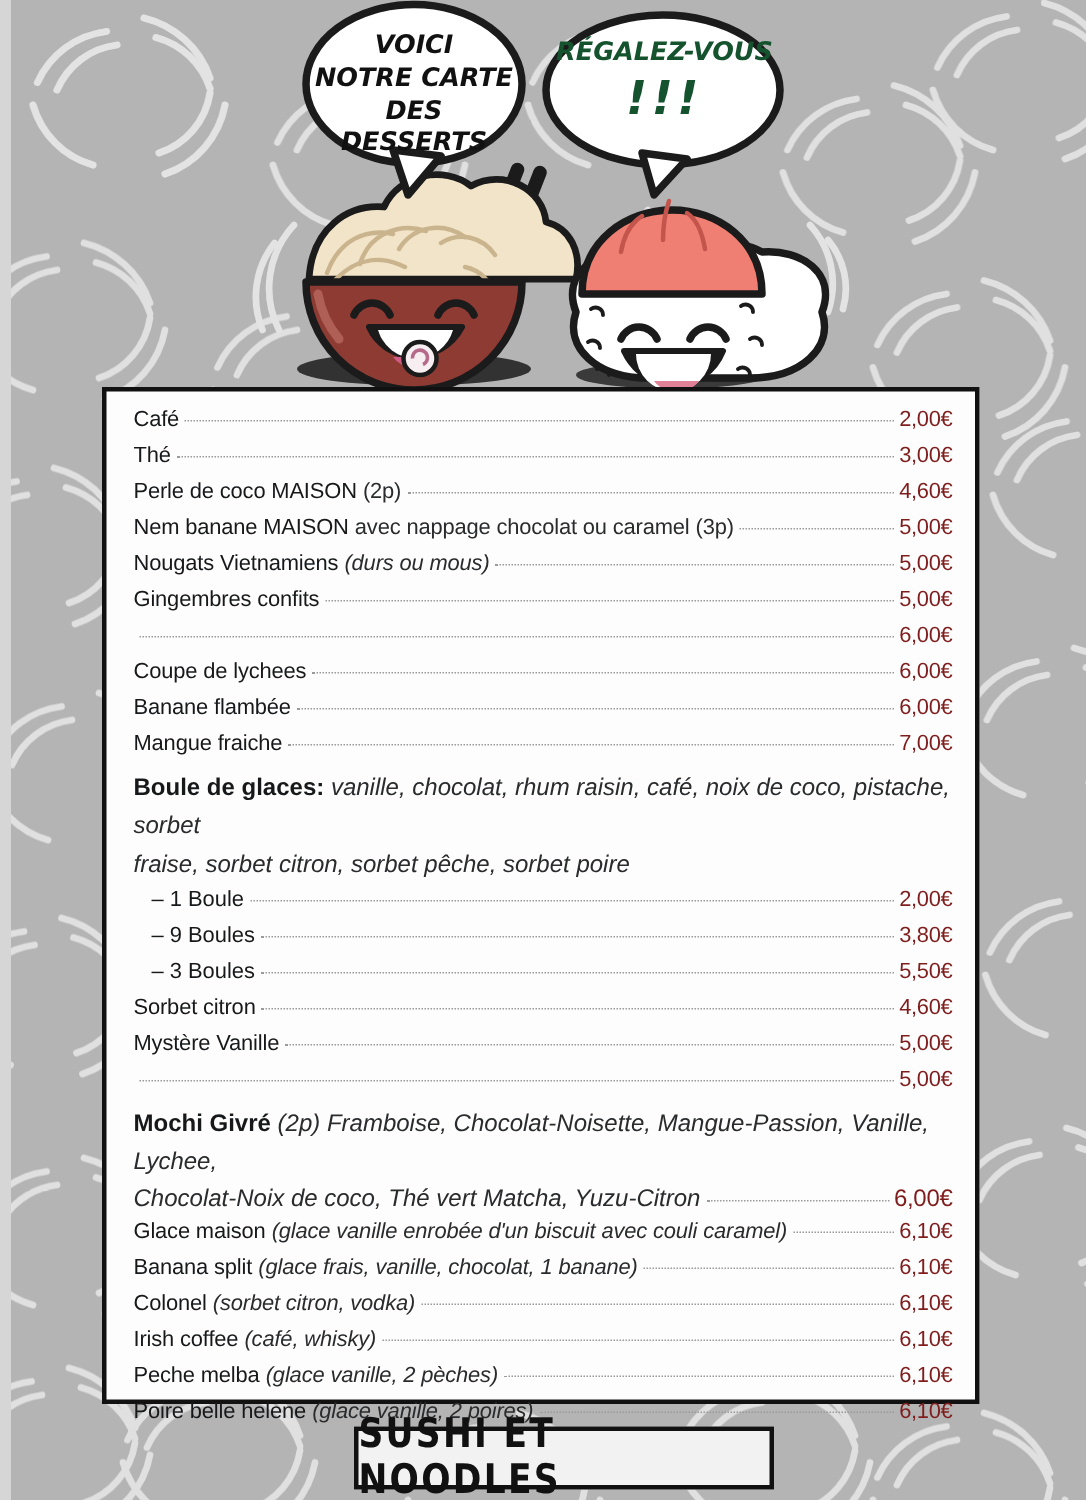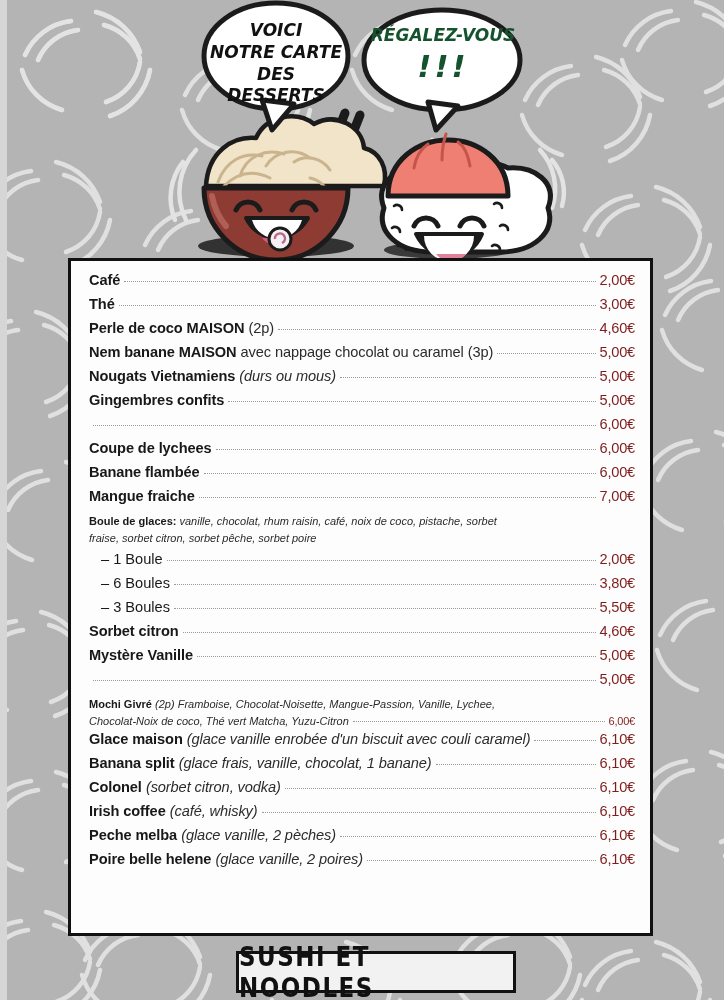--- a/index.html
+++ b/index.html
@@ -31,34 +31,34 @@
     padding:12px 15px 8px 18px;
   }
   .row{
     display:flex;align-items:baseline;
     font-size:14.6px;color:#17181a;
     line-height:1.0;
     margin-bottom:3px;
     min-height:21px;
   }
   .row .names{white-space:nowrap;}
-  .row .nm{font-weight:700;letter-spacing:-.1px;margin-top:40px;}
+  .row .nm{font-weight:400;letter-spacing:-.1px;margin-top:40px;}
   .row .desc{font-weight:400;font-style:italic;color:#2a2b2d;letter-spacing:-.1px;}
   .row .desc.up{font-style:normal;}
   .dots{
     flex:1 1 auto;
     margin:0 3px 0 4px;
     border-bottom:1.6px dotted #9a9a9a;
     transform:translateY(-3px);
     min-width:8px;
   }
   .price{white-space:nowrap;font-weight:400;color:#7f1d1d;letter-spacing:-.2px;}
 
   
-  .block{font-size:11px;color:#17181a;line-height:1.58;margin-bottom:1px;}
+  .block{font-size:16px;color:#17181a;line-height:1.58;margin-bottom:1px;}
   .block .nm{font-weight:700;}
   .block .desc{font-style:italic;color:#2a2b2d;}
   .block .tail{display:flex;align-items:baseline;}
   .sub{padding-left:12px;}
 
   
   #footer-banner{
     position:absolute;left:236px;top:951px;width:280px;height:42px;
     background:#f2f2f2;border:3px solid #111;box-sizing:border-box;
     display:flex;align-items:center;justify-content:center;z-index:3;
@@ -272,21 +272,21 @@
     <span class="desc">vanille, chocolat, rhum raisin, café, noix de coco, pistache, sorbet</span>
     <div class="desc">fraise, sorbet citron, sorbet pêche, sorbet poire</div>
   </div>
 
   <div class="row sub" style="margin-top:4px;">
     <span class="names"><span>– 1 Boule</span></span>
     <span class="dots"></span>
     <span class="price">2,00€</span>
   </div>
   <div class="row sub">
-    <span class="names"><span>– 6 Boules</span></span>
+    <span class="names"><span>– 9 Boules</span></span>
     <span class="dots"></span>
     <span class="price">3,80€</span>
   </div>
   <div class="row sub">
     <span class="names"><span>– 3 Boules</span></span>
     <span class="dots"></span>
     <span class="price">5,50€</span>
   </div>
 
   <div class="row">

